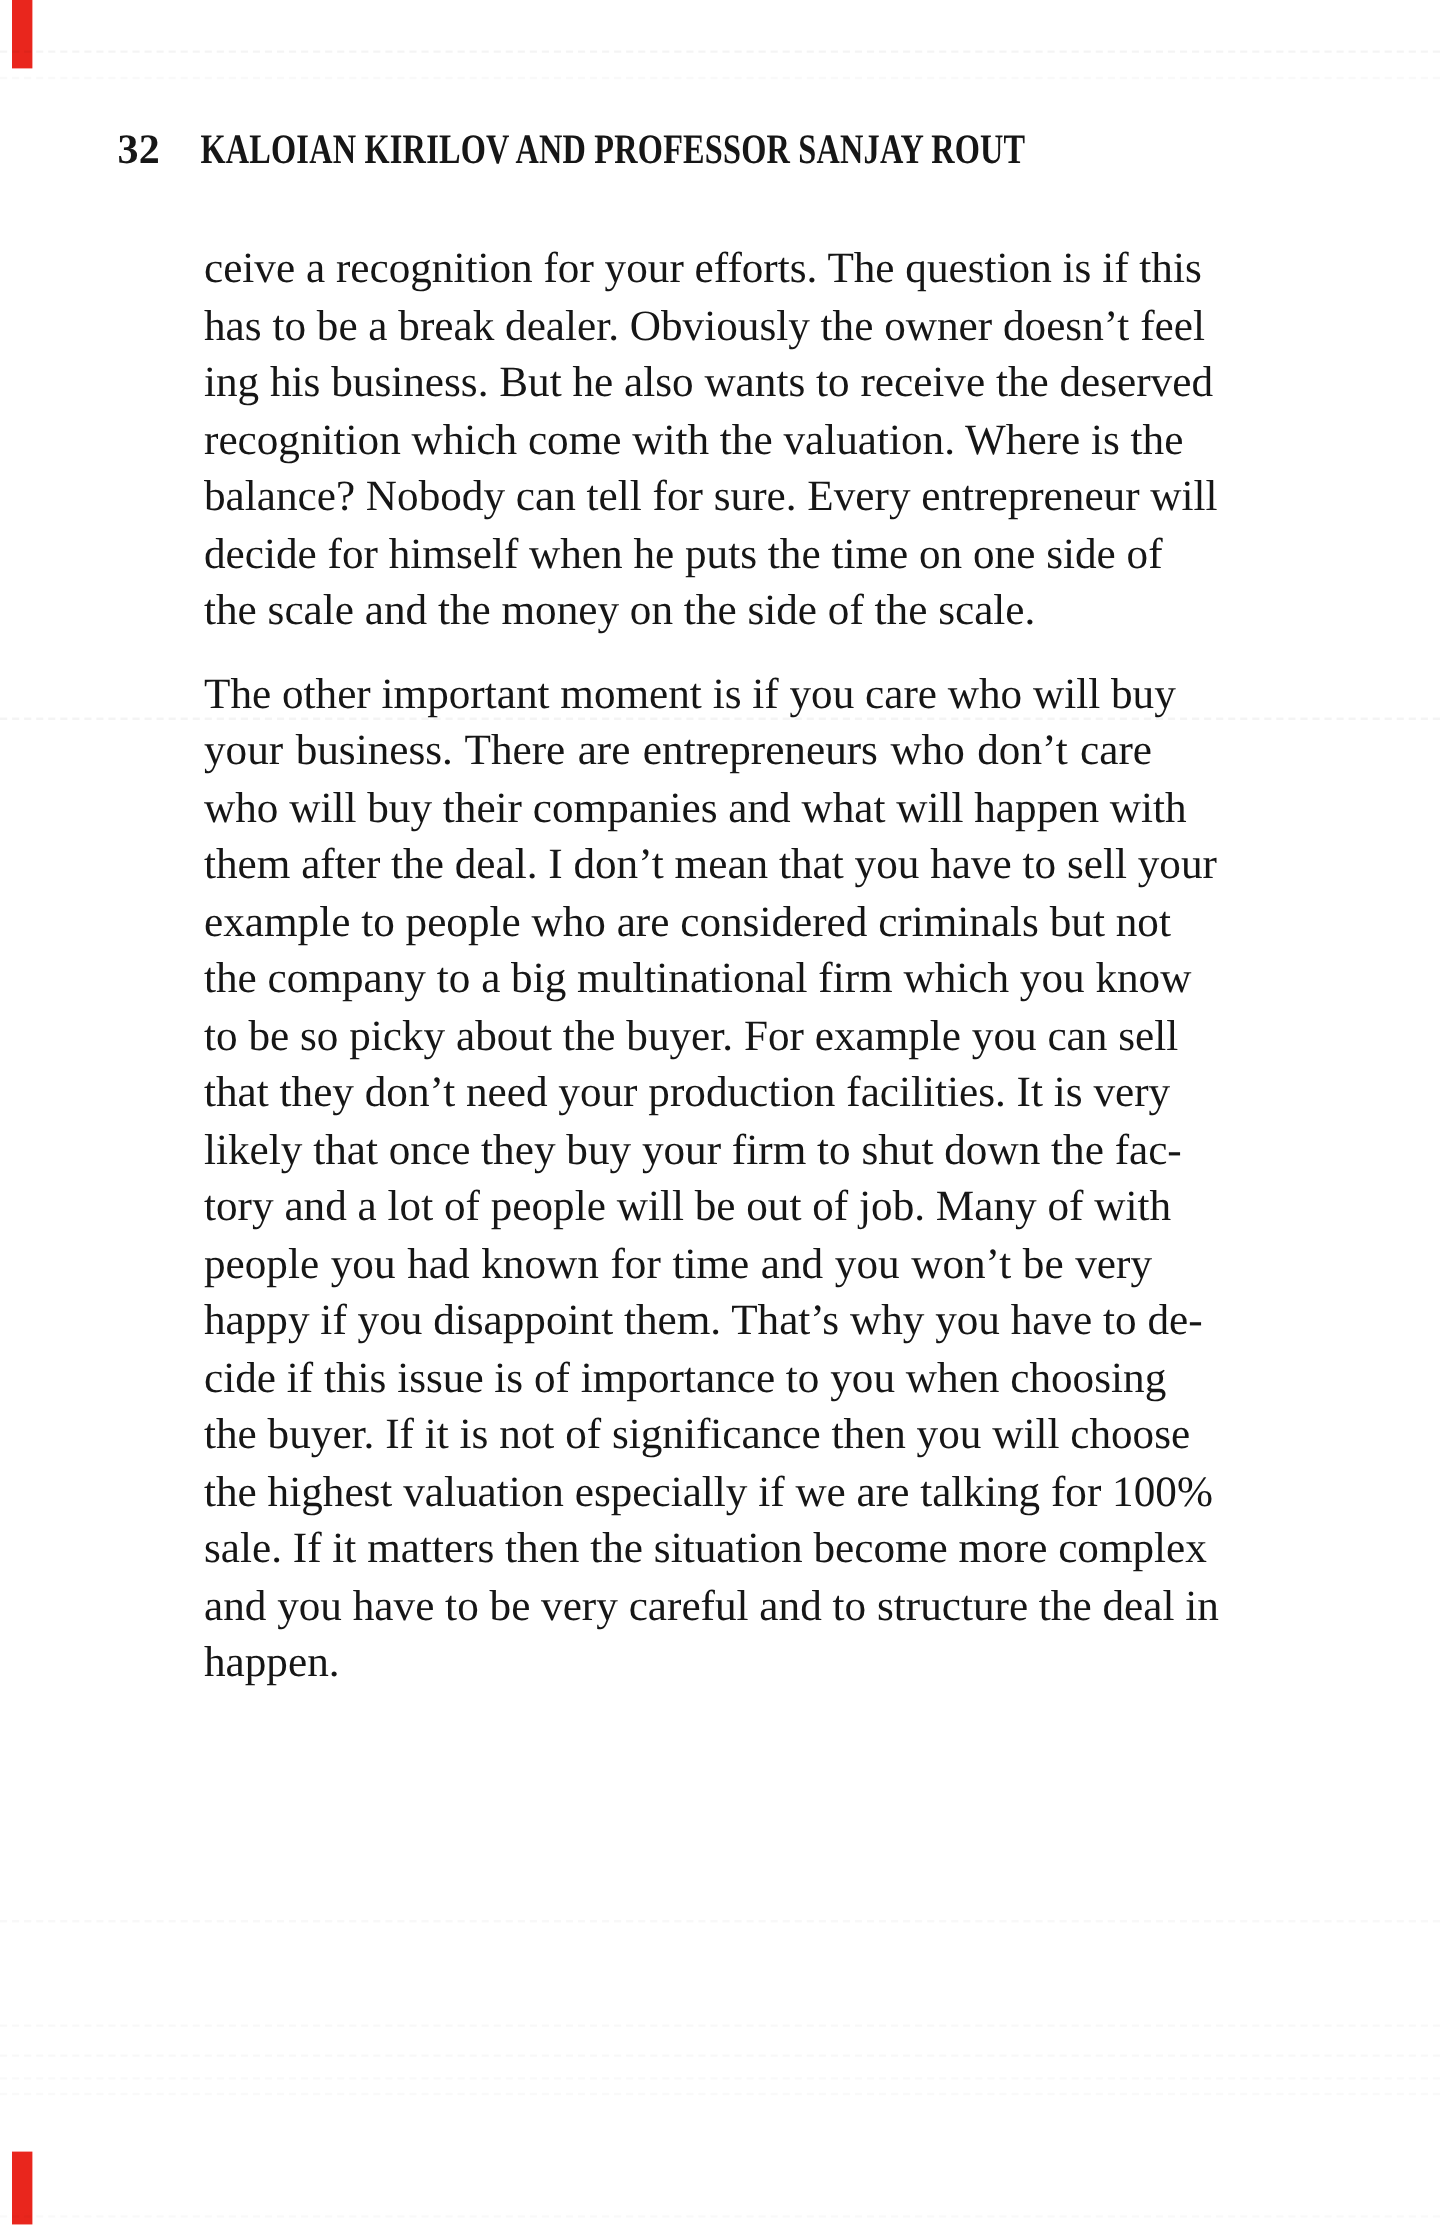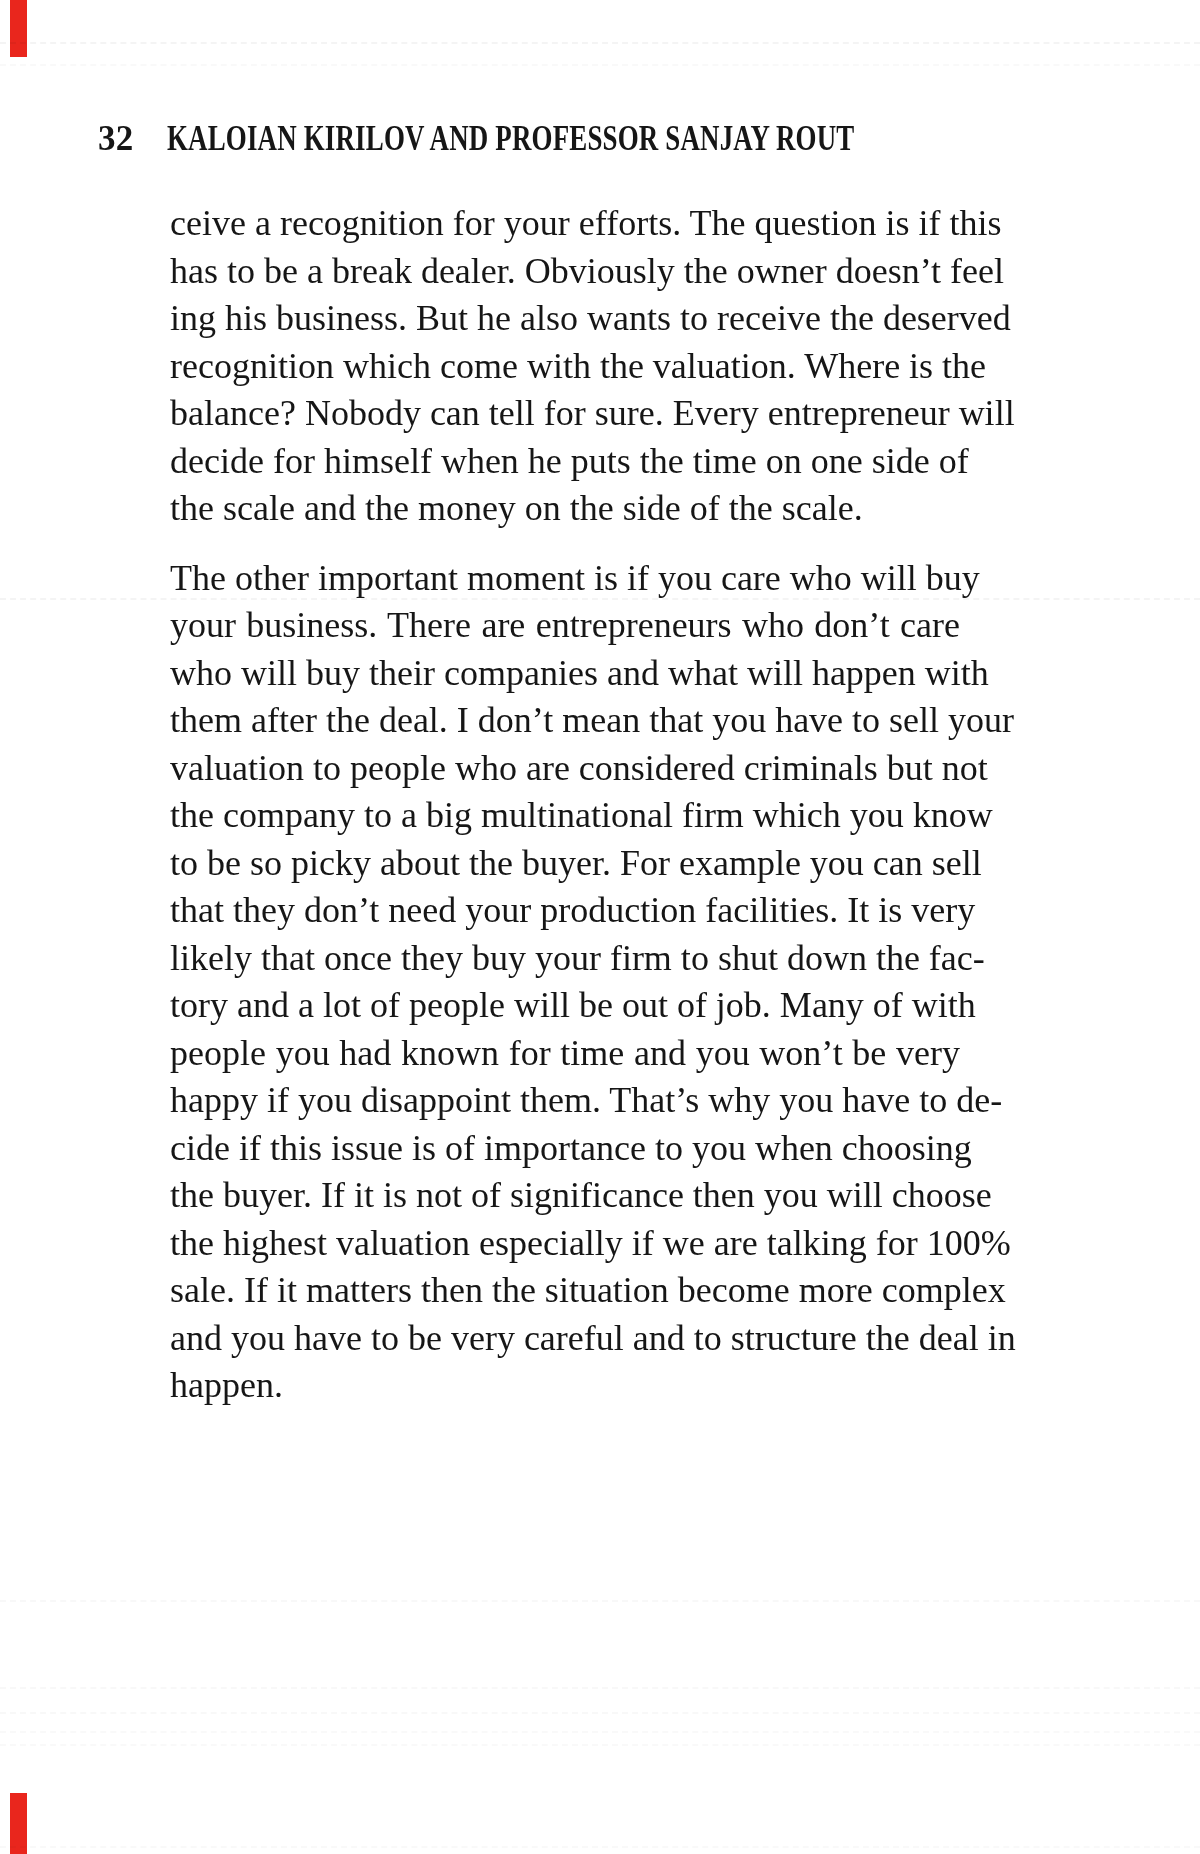--- a/index.html
+++ b/index.html
@@ -29,21 +29,21 @@
     left: 0;
     width: 100%;
     border-top: 2px dashed rgba(0,0,0,0.045);
     pointer-events: none;
   }
 
   
   .running-header {
     position: absolute;
     left: 98px;
-    top: 121px;
+    top: 107px;
     white-space: nowrap;
     font-weight: bold;
     font-size: 35px;
     line-height: 35px;
     letter-spacing: 0.2px;
   }
   .page-number { display: inline-block; }
   .header-title {
     display: inline-block;
     margin-left: 34px;
@@ -100,21 +100,21 @@
         <div class="text-line">recognition which come with the valuation. Where is the</div>
         <div class="text-line">balance? Nobody can tell for sure. Every entrepreneur will</div>
         <div class="text-line">decide for himself when he puts the time on one side of</div>
         <div class="text-line last">the scale and the money on the side of the scale.</div>
       </div>
       <div class="paragraph">
         <div class="text-line">The other important moment is if you care who will buy</div>
         <div class="text-line">your business. There are entrepreneurs who don’t care</div>
         <div class="text-line">who will buy their companies and what will happen with</div>
         <div class="text-line">them after the deal. I don’t mean that you have to sell your</div>
-        <div class="text-line">valuation to people who are considered criminals but not</div>
+        <div class="text-line">example to people who are considered criminals but not</div>
         <div class="text-line">the company to a big multinational firm which you know</div>
         <div class="text-line">to be so picky about the buyer. For example you can sell</div>
         <div class="text-line">that they don’t need your production facilities. It is very</div>
         <div class="text-line">likely that once they buy your firm to shut down the fac-</div>
         <div class="text-line">tory and a lot of people will be out of job. Many of with</div>
         <div class="text-line">people you had known for time and you won’t be very</div>
         <div class="text-line">happy if you disappoint them. That’s why you have to de-</div>
         <div class="text-line">cide if this issue is of importance to you when choosing</div>
         <div class="text-line">the buyer. If it is not of significance then you will choose</div>
         <div class="text-line">the highest valuation especially if we are talking for 100%</div>

